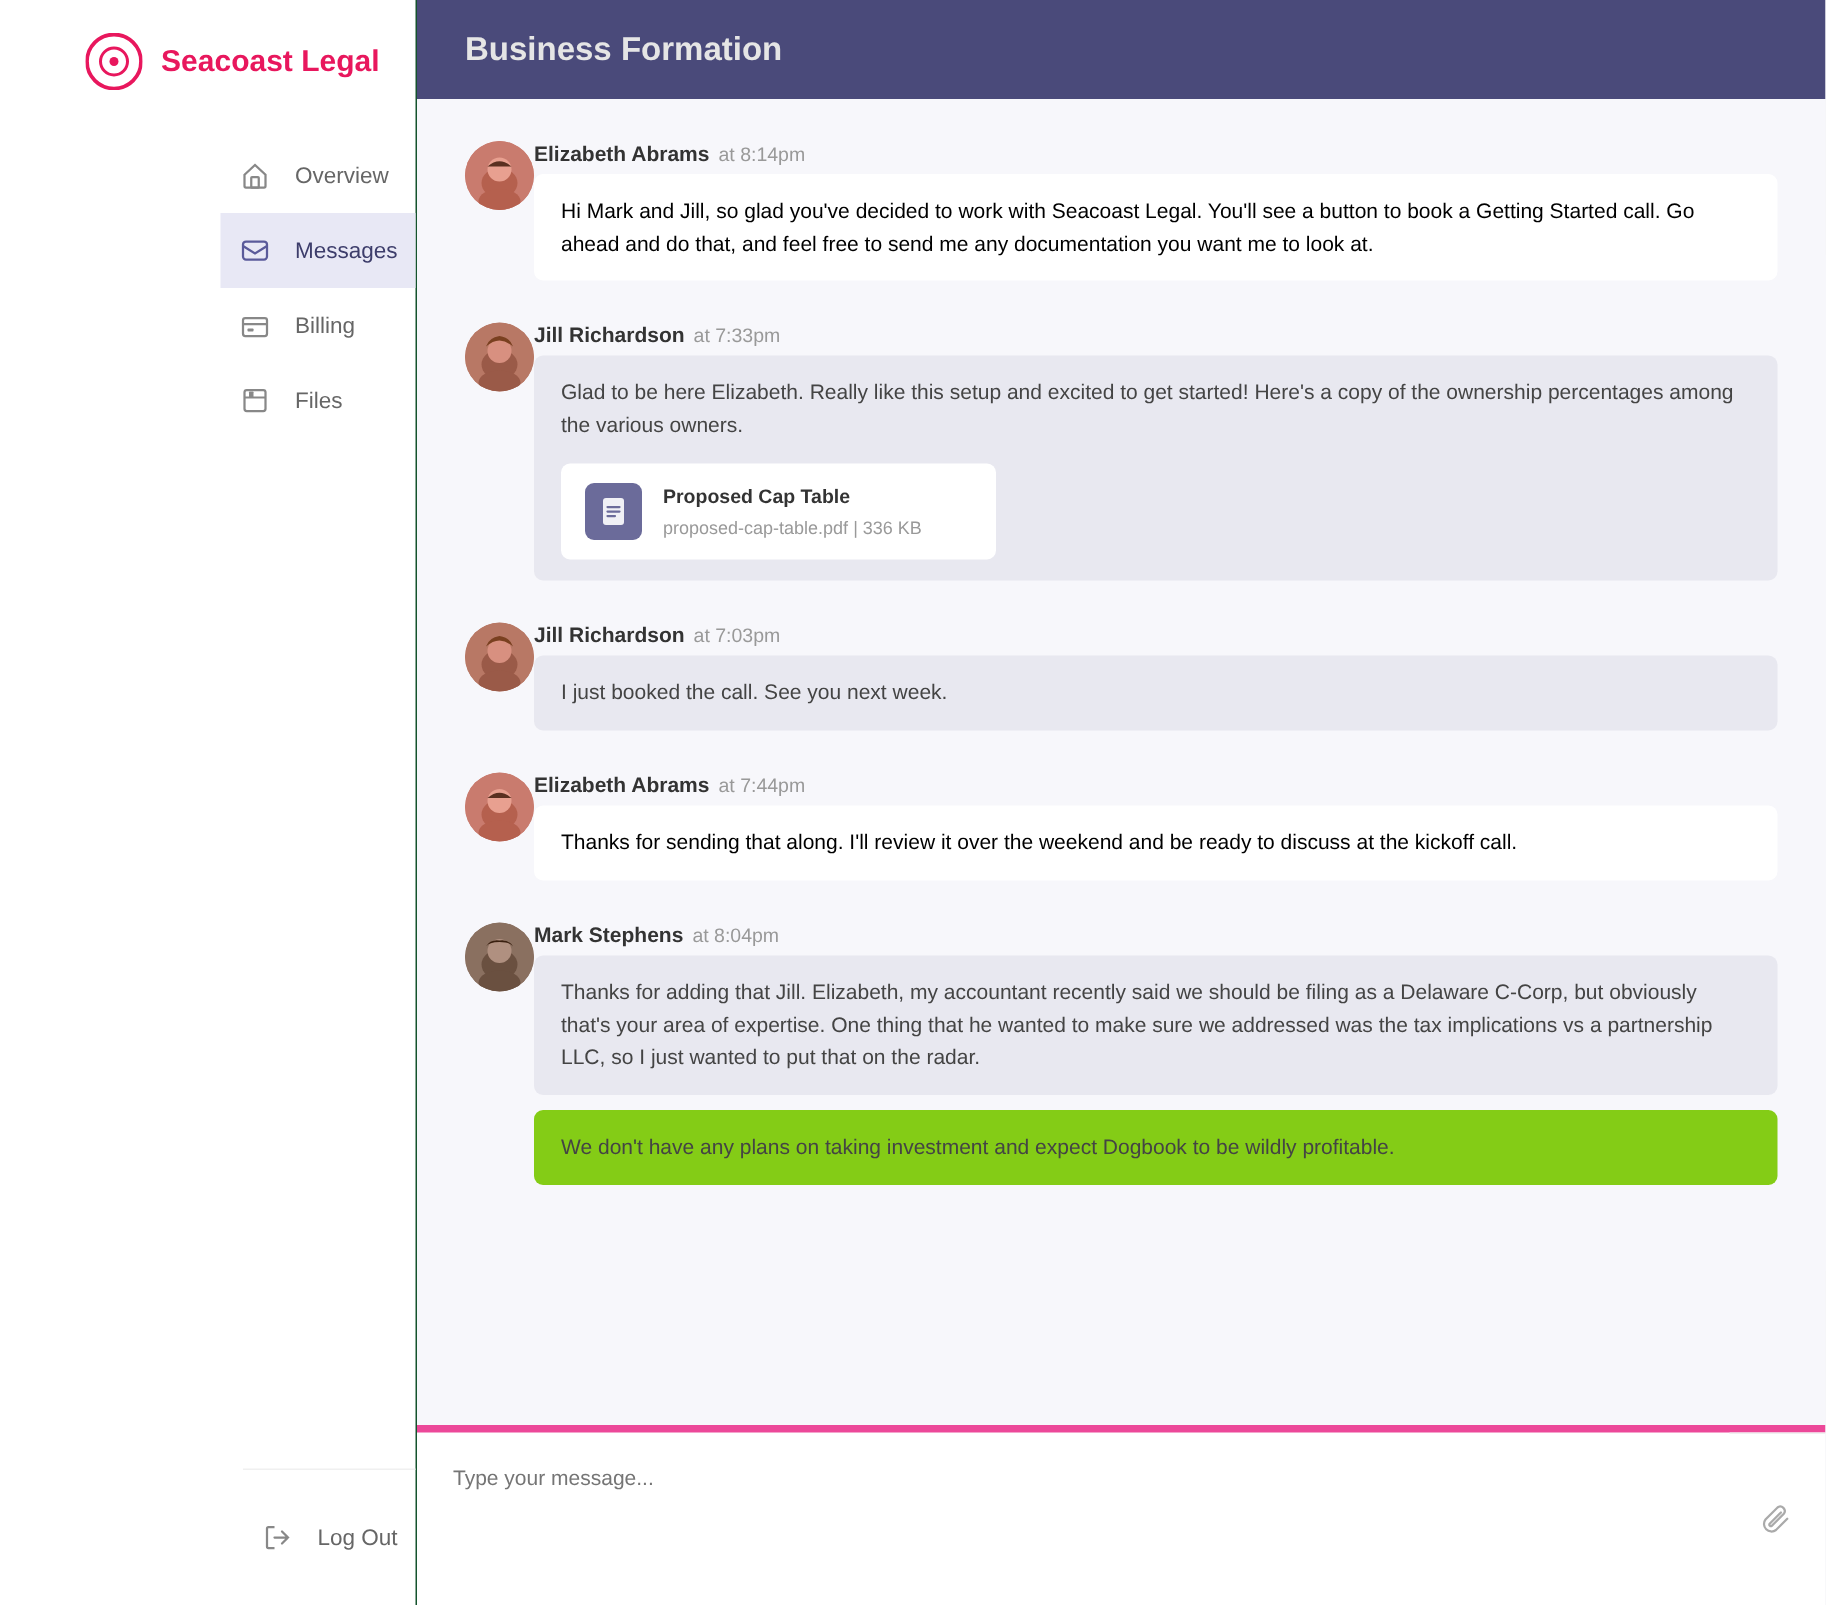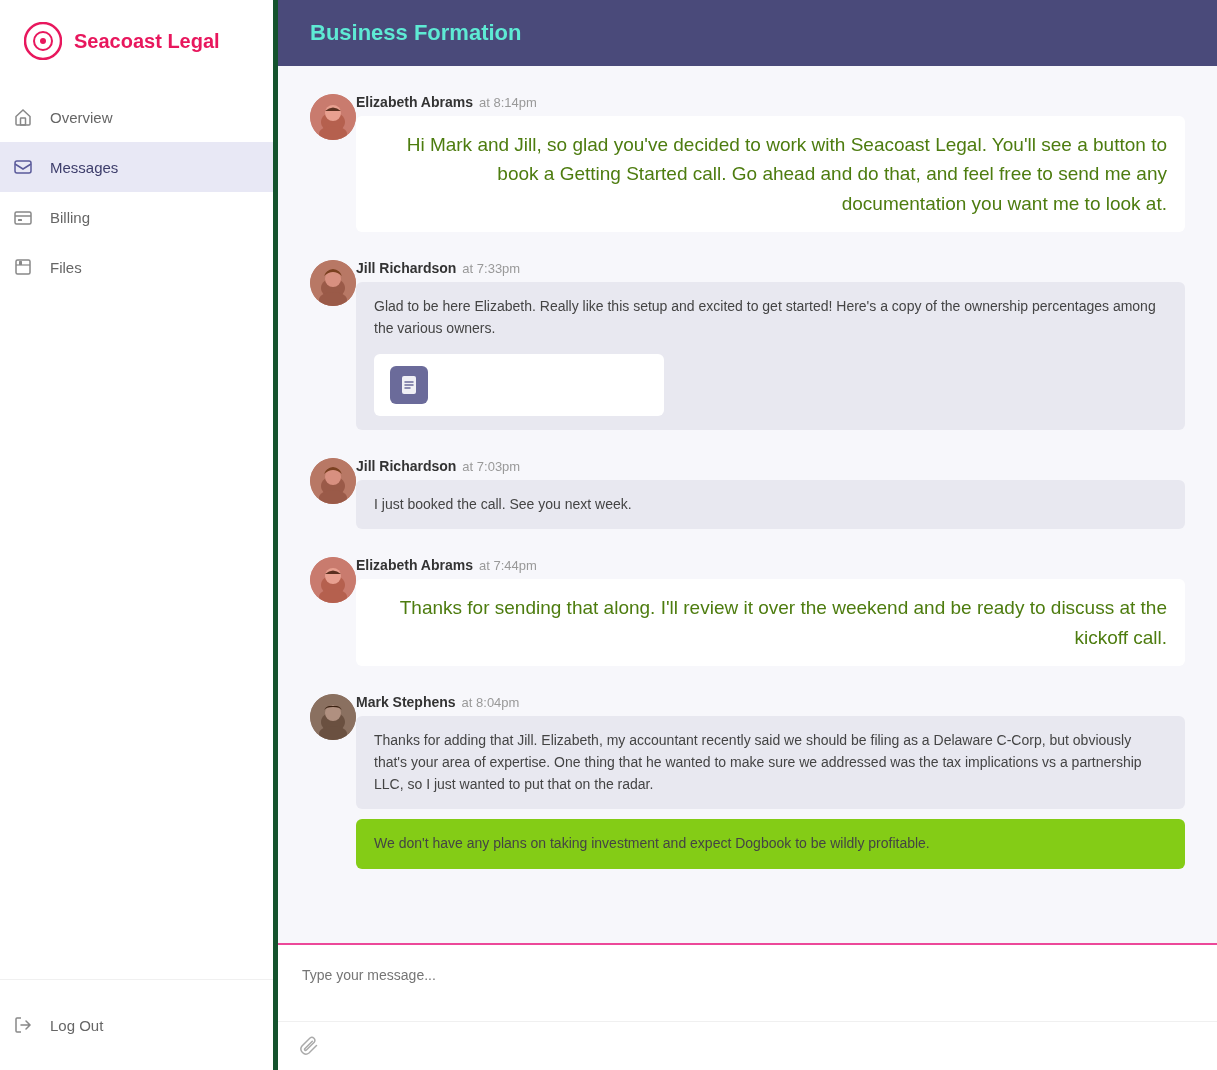--- a/index.html
+++ b/index.html
@@ -6,21 +6,22 @@
     body { font-family: -apple-system, BlinkMacSystemFont, 'Segoe UI', sans-serif; display: flex; height: 1070px; width: 1217px; background: #f5f5f5; }
 
     
     .sidebar {
       width: 278px;
       min-width: 278px;
       background: #ffffff;
       display: flex;
       flex-direction: column;
       height: 100%;
-      border-right: 5px solid #14532d;
+      border-right: 1px solid #14532d;
+      align-items: flex-end;
     }
     .sidebar-logo {
       display: flex;
       align-items: center;
       padding: 22px 24px;
       gap: 12px;
     }
     .logo-icon {
       width: 38px;
       height: 38px;
@@ -76,21 +77,21 @@
       background: #f7f7fb;
     }
     .main-header {
       background: #4a4a7a;
       padding: 20px 32px;
       color: white;
     }
     .main-header h1 {
       font-size: 22px;
       font-weight: 600;
-      color: #5eead4;
+      color: #e5e5e5;
     }
 
     
     .messages-area {
       flex: 1;
       overflow-y: auto;
       padding: 28px 32px;
       display: flex;
       flex-direction: column;
       gap: 28px;
@@ -143,24 +144,23 @@
       border-radius: 6px;
       padding: 14px 18px;
       font-size: 14px;
       color: #444;
       line-height: 1.55;
     }
     .message-bubble-white {
       background: #ffffff;
       border-radius: 6px;
       padding: 14px 18px;
-      font-size: 19px;
-      color: #4d7c0f;
+      font-size: 14px;
+      color: #000000;
       line-height: 1.55;
-      text-align: right;
     }
 
     
     .file-attachment {
       margin-top: 14px;
       background: #fff;
       border-radius: 6px;
       padding: 12px 16px;
       display: flex;
       align-items: center;
@@ -187,25 +187,25 @@
     }
     .file-meta {
       font-size: 12px;
       color: #999;
       margin-top: 2px;
     }
 
     
     .input-area {
       background: #fff;
-      border-top: 2px solid #ec4899;
+      border-top: 5px solid #ec4899;
       padding: 0;
       min-height: 120px;
       display: flex;
-      flex-direction: column;
+      flex-direction: row;
     }
     .message-input {
       flex: 1;
       border: none;
       outline: none;
       padding: 22px 24px;
       font-size: 14px;
       color: #999;
       resize: none;
       background: transparent;
@@ -353,20 +353,28 @@
         </div>
         <div class="message-bubble">
           <span>Glad to be here Elizabeth. Really like this setup and excited to get started! Here's a copy of the ownership percentages among the various owners.</span>
           <div class="file-attachment">
             <div class="file-icon-wrap">
               <svg width="18" height="20" viewBox="0 0 18 20" fill="none">
                 <rect x="2" y="1" width="14" height="18" rx="2" fill="white" opacity="0.9"></rect>
                 <path d="M5 7h8M5 10h8M5 13h5" stroke="#6b6b9a" stroke-width="1.5" stroke-linecap="round"></path>
               </svg>
             </div>
+            <div class="file-info">
+              <div class="file-name">Proposed Cap Table</div>
+              <div class="file-meta">
+                <span>proposed-cap-table.pdf</span>
+                <span> | </span>
+                <span>336 KB</span>
+              </div>
+            </div>
           </div>
         </div>
       </div>
     </div>
 
     <div class="message-row">
       <div class="avatar-face-jr">
         <svg width="46" height="46" viewBox="0 0 46 46">
           <circle cx="23" cy="23" r="23" fill="#b87865"></circle>
           <ellipse cx="23" cy="28" rx="12" ry="10" fill="#9a5a48"></ellipse>

